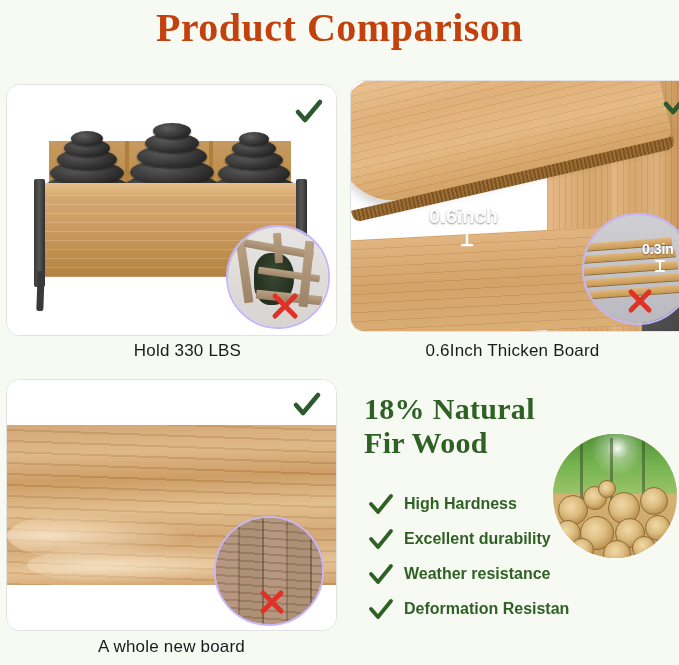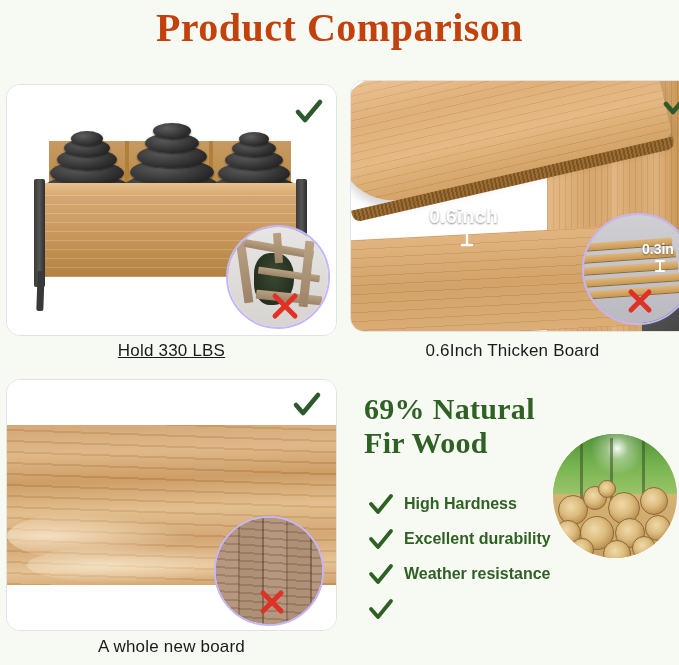--- a/index.html
+++ b/index.html
@@ -35,21 +35,21 @@
   #panel-2 { left:350px; top:80px;  width:353px; height:252px; }
   #panel-3 { left:6px;   top:379px; width:331px; height:252px; }
 
   .caption {
     position:absolute;
     text-align:center;
     font-size:17px;
     color:#1b1b1b;
     letter-spacing:0.2px;
   }
-  #cap-1 { left:6px;   top:341px; width:331px;text-decoration:underline; }
+  #cap-1 { left:22px;   top:341px; width:331px; }
   #cap-2 { left:350px; top:341px; width:325px; }
   #cap-3 { left:6px;   top:637px; width:331px; }
 
   
   .tick {
     position:absolute;
     width:30px; height:30px;
     z-index:7;
   }
   .tick svg { width:100%; height:100%; display:block; }
@@ -420,21 +420,21 @@
       <div class="log" style="left:50%; top:48%; width:30px; height:30px;"></div>
       <div class="log" style="left:74%; top:44%; width:26px; height:26px;"></div>
       <div class="log" style="left:14%; top:74%; width:24px; height:24px;"></div>
       <div class="log" style="left:40%; top:76%; width:28px; height:28px;"></div>
       <div class="log" style="left:64%; top:72%; width:24px; height:24px;"></div>
       <div class="log" style="left:36%; top:-2%; width:18px; height:18px;"></div>
     </div>
   </div>
 
   <div class="feature-heading">
-    <div>69% Natural</div>
+    <div>18% Natural</div>
     <div>Fir Wood</div>
   </div>
 
   <div class="feature-list">
     <div class="feature-item">
       <span class="tickmini">
         <svg viewBox="0 0 26 22">
             <path d="M3 11 L10 19 L23 3" stroke="#2f6124" stroke-width="3.8" fill="none" stroke-linecap="round" stroke-linejoin="round"></path>
           </svg>
       </span>
@@ -455,15 +455,16 @@
           </svg>
       </span>
       <span class="ftext">Weather resistance</span>
     </div>
     <div class="feature-item">
       <span class="tickmini">
         <svg viewBox="0 0 26 22">
             <path d="M3 11 L10 19 L23 3" stroke="#2f6124" stroke-width="3.8" fill="none" stroke-linecap="round" stroke-linejoin="round"></path>
           </svg>
       </span>
+      <span class="ftext">Deformation Resistan</span>
     </div>
   </div>
 </div>
 
 </body></html>

